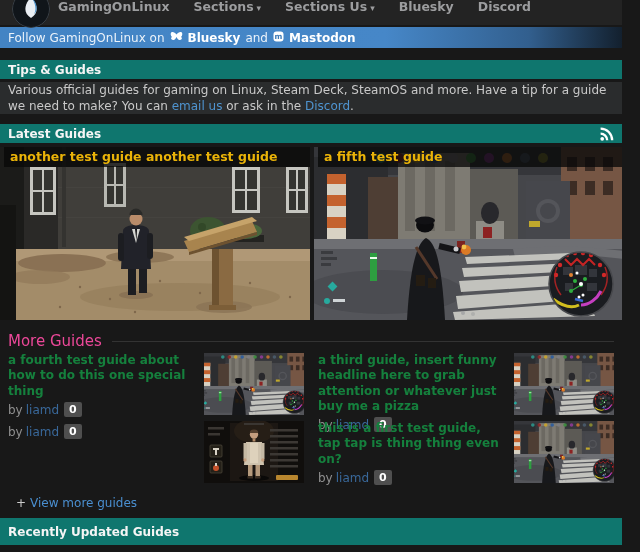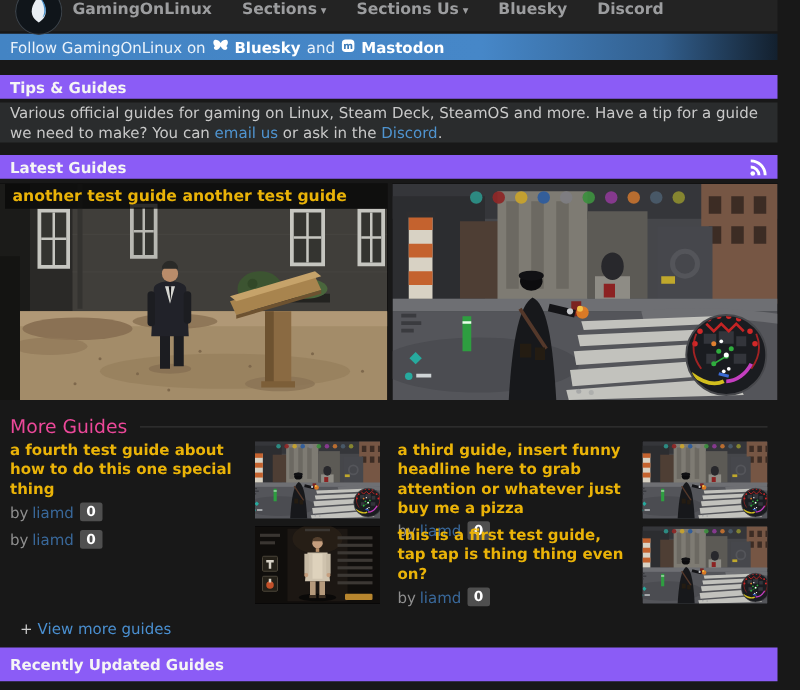--- a/index.html
+++ b/index.html
@@ -15,21 +15,21 @@
   .nav-item{font-size:12.5px;font-weight:bold;color:#9c9d9f;white-space:nowrap;cursor:pointer;}
   .nav-item .chev{font-size:9px;margin-left:3px;color:#9c9d9f;}
   .logo{position:absolute;left:12px;top:-10px;width:38px;height:38px;border-radius:50%;overflow:hidden;}
   
   .banner{margin-top:2px;height:21px;display:flex;align-items:center;padding:0 8px;
     background:linear-gradient(90deg,#4384c4 0%,#4687c8 62%,#325f8e 85%,#13202e 100%);
     font-size:12px;color:#eaf2fa;gap:5px;}
   .banner a{text-decoration:none;color:#ffffff;font-weight:bold;cursor:pointer;}
   .banner .bico{display:inline-block;vertical-align:-1px;}
   
-  .bar{height:19px;background:#8b5cf6;display:flex;align-items:center;padding:0 8px;
+  .bar{height:19px;background:#0f766e;display:flex;align-items:center;padding:0 8px;
     font-size:12px;font-weight:bold;color:#f5f5f5;position:relative;}
   .bar.mt12{margin-top:12px;} .bar.mt10{margin-top:10px;}
   .rss{position:absolute;right:7px;top:2px;}
   
   .intro{margin-top:3px;background:#2a2c2d;padding:0 8px;font-size:12px;line-height:16px;color:#c9c9c9;box-sizing:border-box;width:622px;}
   .intro a{color:#4f94d0;text-decoration:none;cursor:pointer;}
   
   .featured{margin-top:4px;display:flex;gap:4px;height:173px;}
   .card{position:relative;height:173px;background:#000;overflow:hidden;display:block;cursor:pointer;}
   .card.c1{flex:0 0 310px;} .card.c2{flex:0 0 308px;}
@@ -37,21 +37,21 @@
   .card .ovl{position:absolute;left:4px;top:0;right:0;height:20px;background:rgba(8,8,8,0.78);
     color:#eab308;font-weight:bold;font-size:12.5px;line-height:20px;padding-left:6px;white-space:nowrap;}
   
   .more{margin-top:13px;padding:0 8px;}
   .mg-head{display:flex;align-items:center;gap:10px;height:16px;}
   .mg-title{font-size:15px;font-weight:normal;color:#ec4899;white-space:nowrap;}
   .mg-rule{flex:1;height:1px;background:#333333;}
   .grid{margin-top:4px;display:grid;grid-template-columns:1fr 1fr;column-gap:14px;row-gap:6px;}
   .g-item{display:flex;justify-content:space-between;gap:10px;height:62px;}
   .g-text{flex:1;min-width:0;}
-  .g-link{display:block;color:#eab308;font-weight:bold;font-size:12px;line-height:1.28;text-decoration:none;cursor:pointer;}
+  .g-link{display:block;color:#15803d;font-weight:bold;font-size:12px;line-height:1.28;text-decoration:none;cursor:pointer;}
   .byline{margin-top:3px;font-size:12px;color:#8f8f8f;}
   .byline a{color:#39689a;text-decoration:none;margin-left:3px;cursor:pointer;}
   .badge{display:inline-block;background:#4f4f4f;color:#ffffff;font-weight:bold;font-size:11px;
     line-height:15px;padding:0 5px;border-radius:2px;margin-left:5px;vertical-align:1px;}
   .thumb{flex:0 0 100px;width:100px;height:62px;background:#000;overflow:hidden;display:block;cursor:pointer;}
   .thumb svg{width:100px;height:62px;display:block;}
   .viewmore{margin:13px 0 0 8px;font-size:12px;height:15px;}
   .viewmore .plus{color:#cccccc;}
   .viewmore a{color:#4a8fd0;text-decoration:none;margin-left:4px;cursor:pointer;}
   .bar.recent{margin-top:7px;height:27px;font-size:12px;}
@@ -343,20 +343,21 @@
     <a class="card c1">
       <svg class="scene" viewBox="0 0 310 173" preserveAspectRatio="xMidYMid slice">
           <use href="#downing-scene"></use>
         </svg>
       <div class="ovl">another test guide another test guide</div>
     </a>
     <a class="card c2">
       <svg class="scene" viewBox="0 0 310 173" preserveAspectRatio="xMidYMid slice">
           <use href="#game-scene"></use>
         </svg>
+      <div class="ovl">a fifth test guide</div>
     </a>
   </div>
 
   <div class="more">
     <div class="mg-head">
       <span class="mg-title">More Guides</span>
       <span class="mg-rule"></span>
     </div>
     <div class="grid">
 

